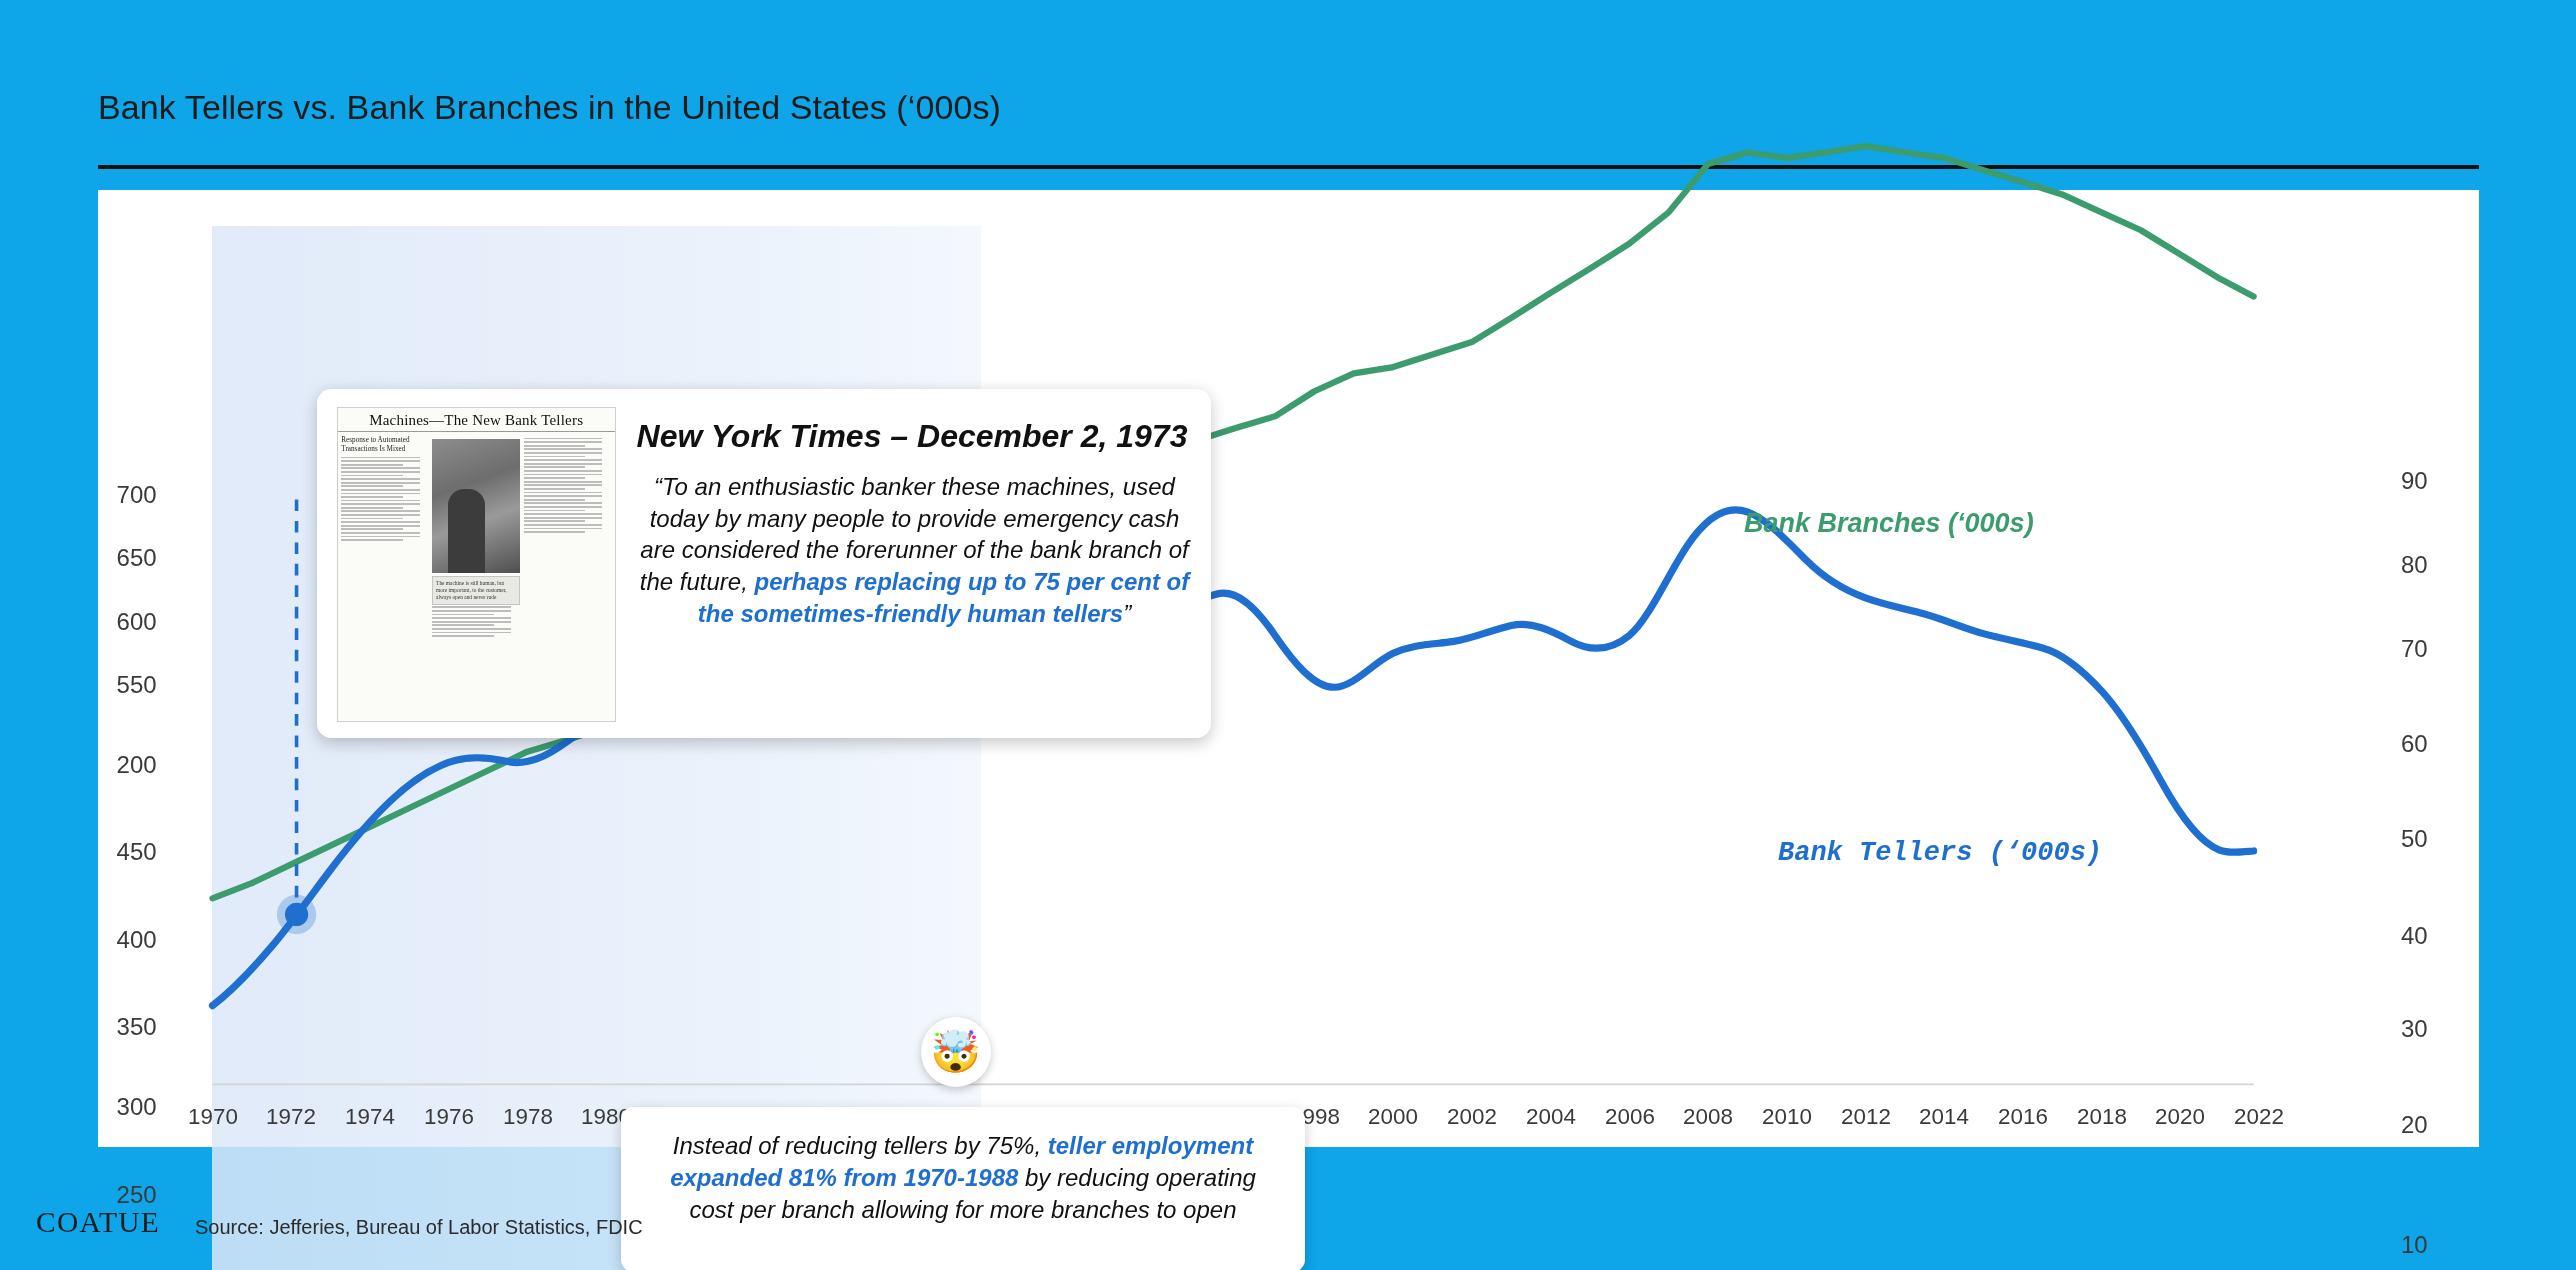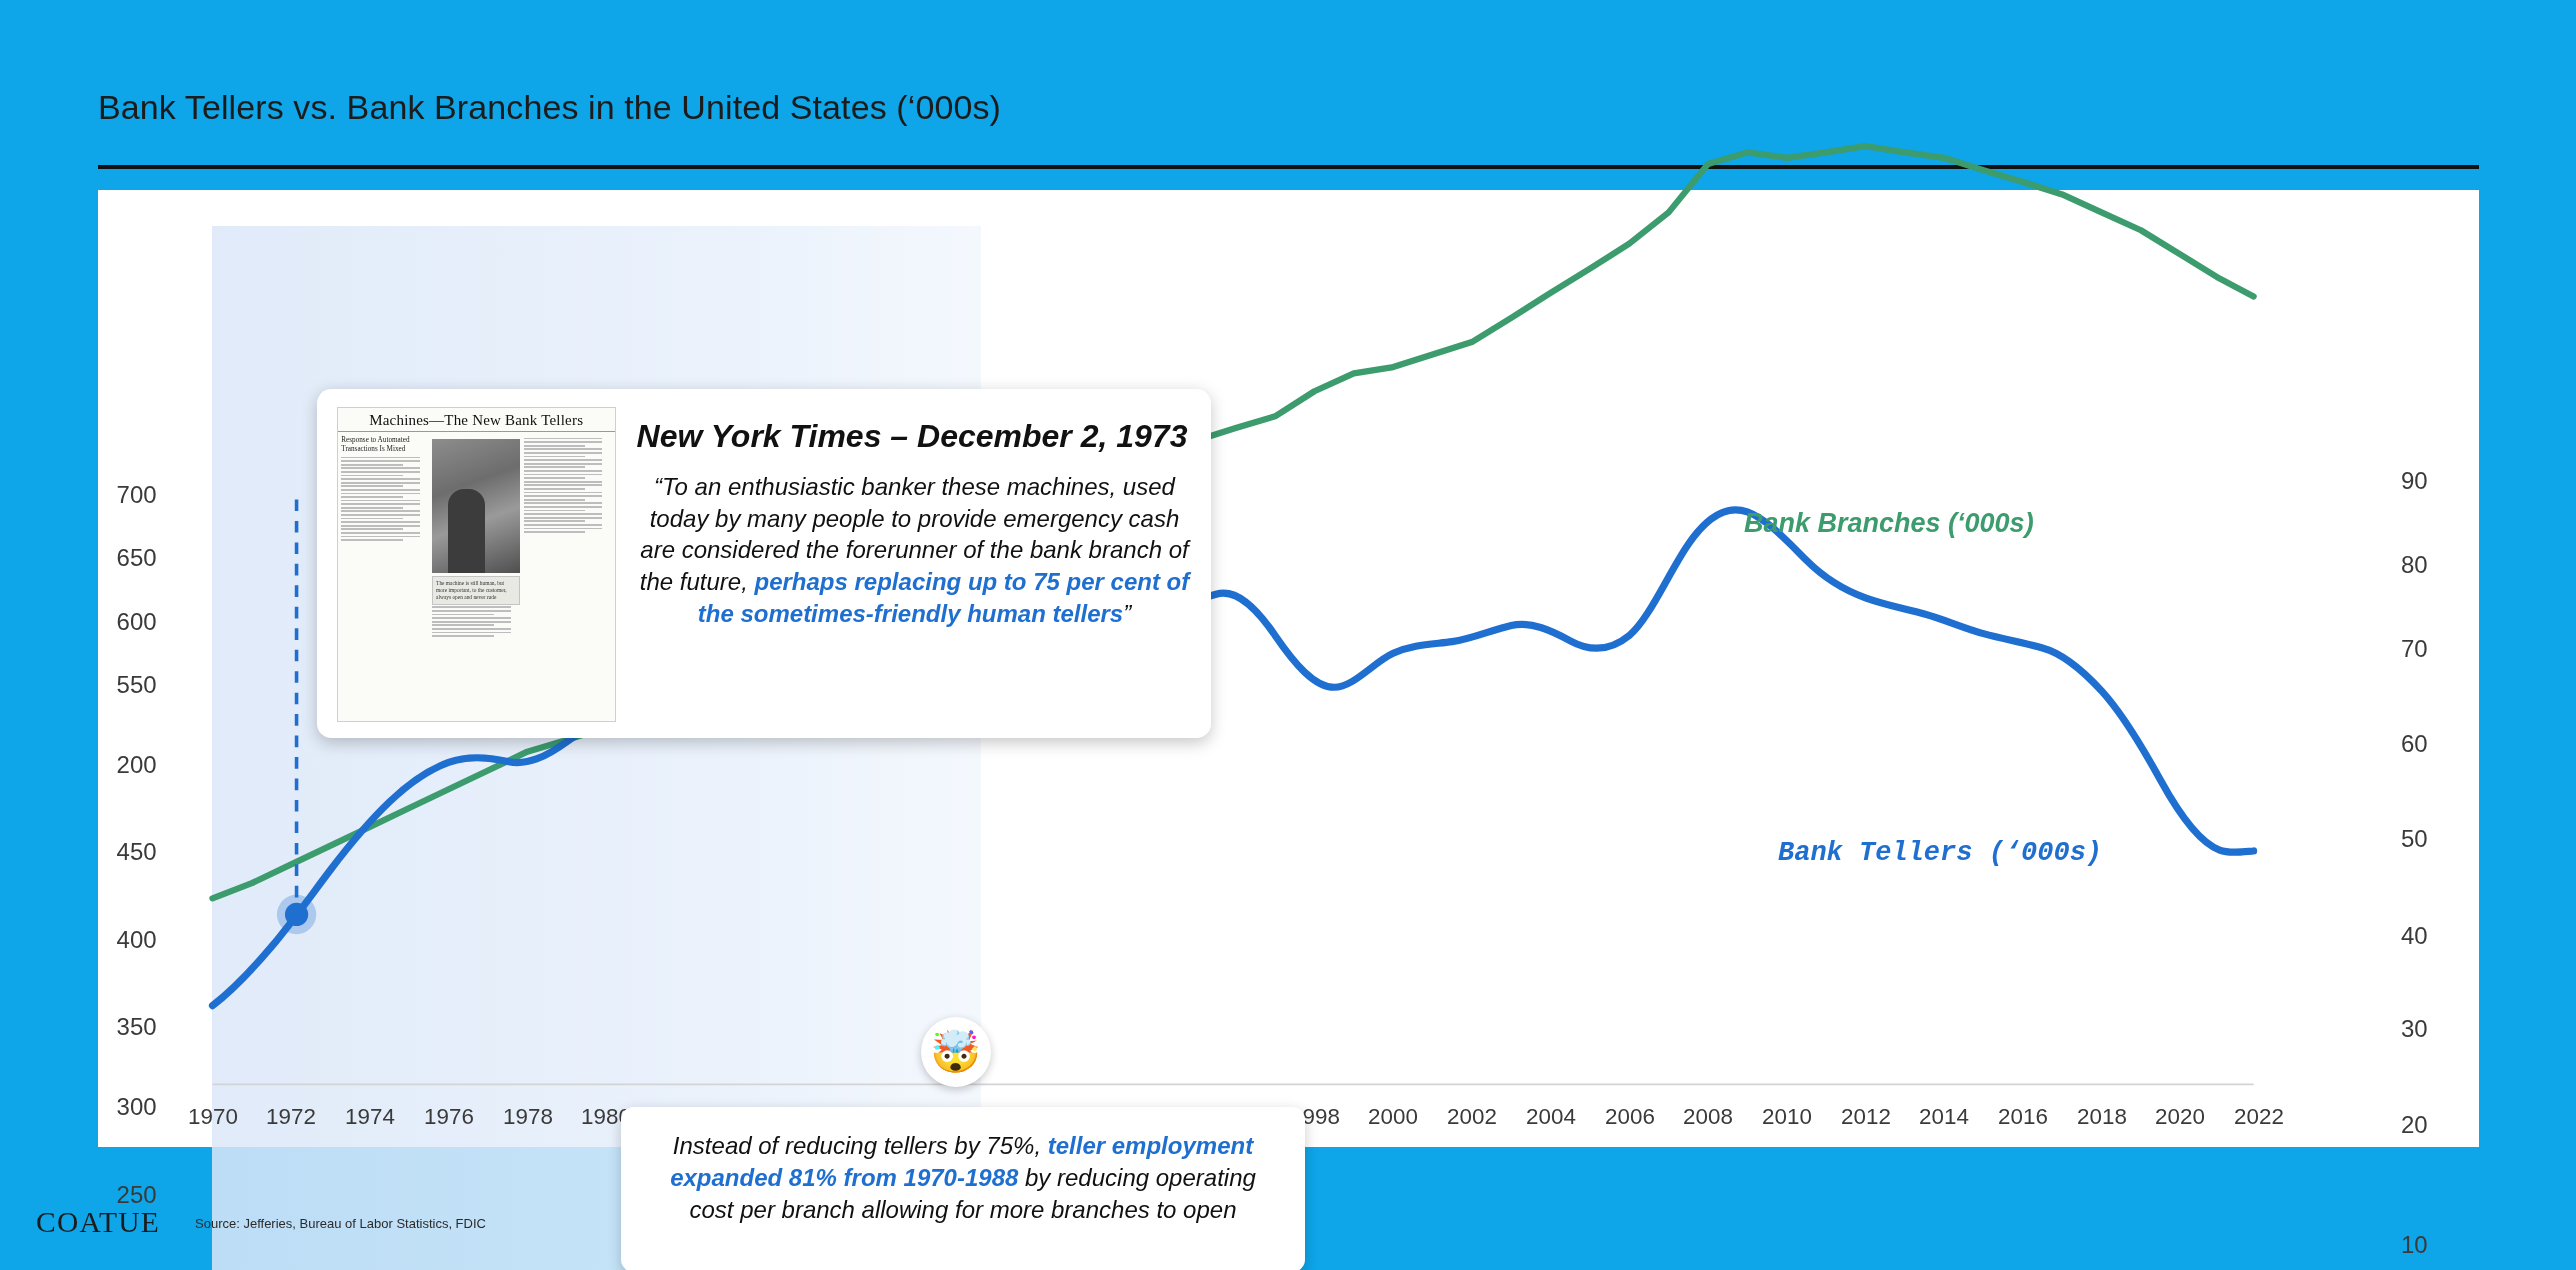--- a/index.html
+++ b/index.html
@@ -241,21 +241,21 @@
     top: 1206px;
     font-family: "Liberation Serif", serif;
     font-size: 29.5px;
     letter-spacing: 1.3px;
     color: #1c1c1c;
   }
   .source {
     position: absolute;
     left: 195px;
     top: 1216px;
-    font-size: 13px;
+    font-size: 20px;
     color: #2b2b2b;
   }
 </style>
 </head>
 <body>
 
 <div class="slide">
 
   <div class="title-wrap">
     <div class="title">Bank Tellers vs. Bank Branches in the United States (‘000s)</div>

